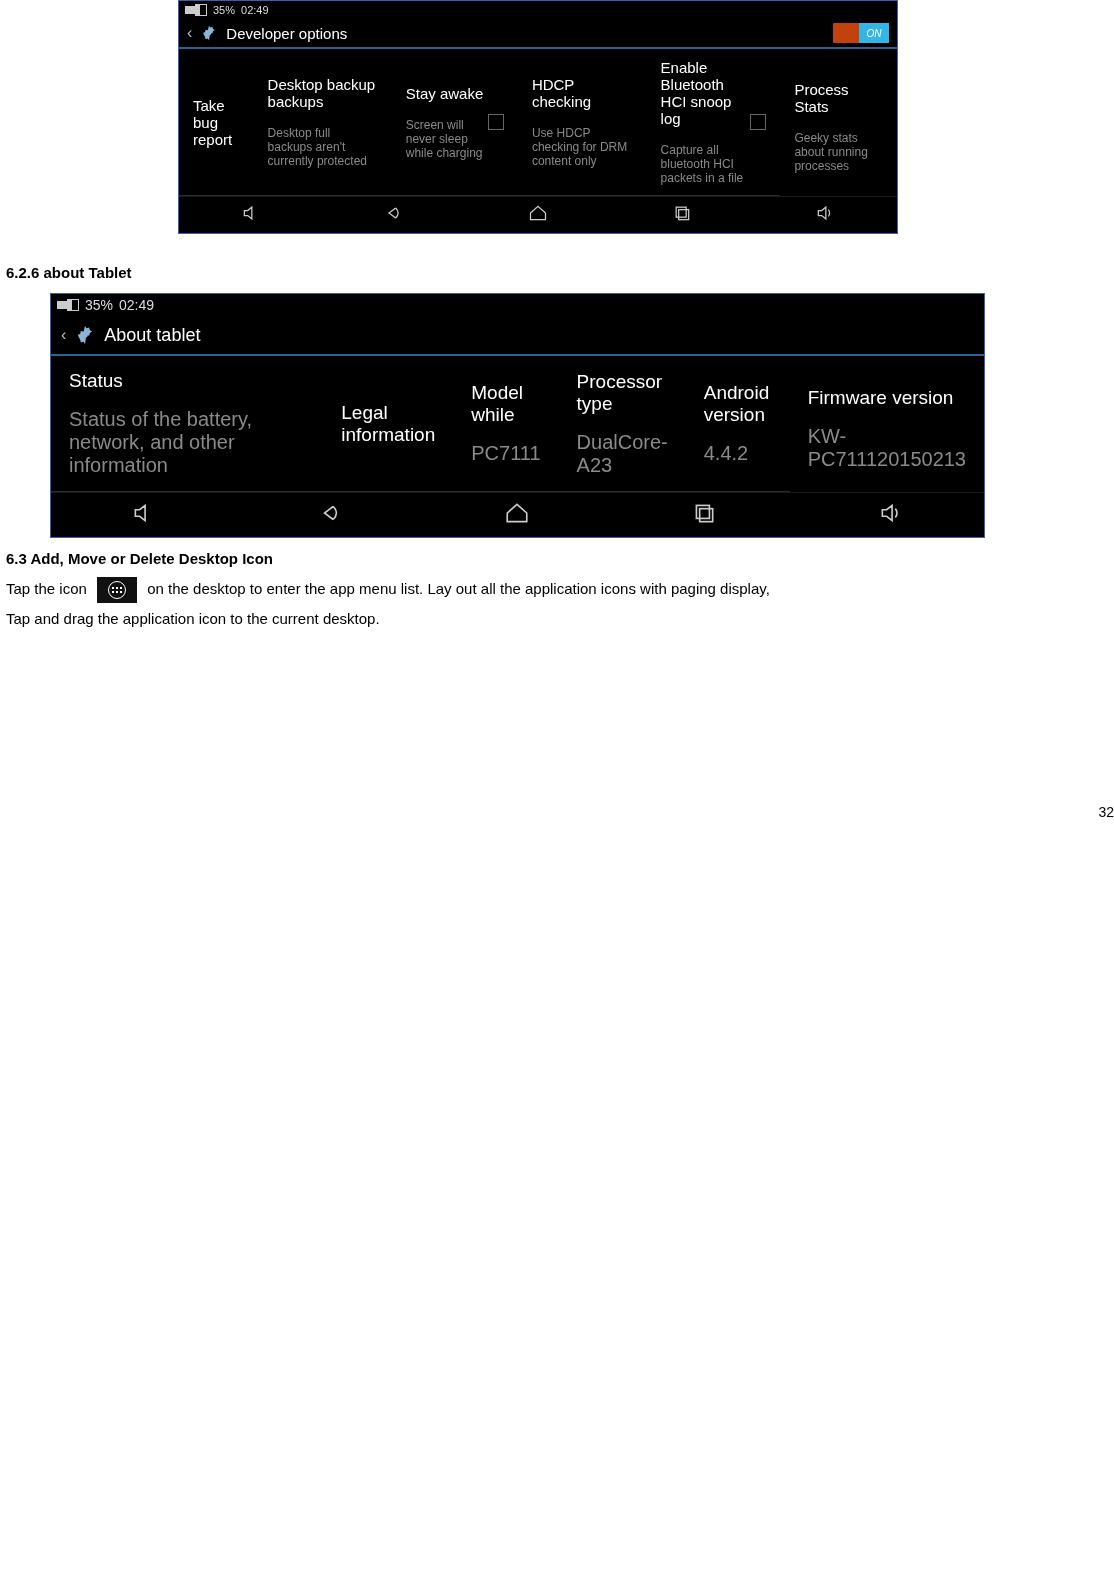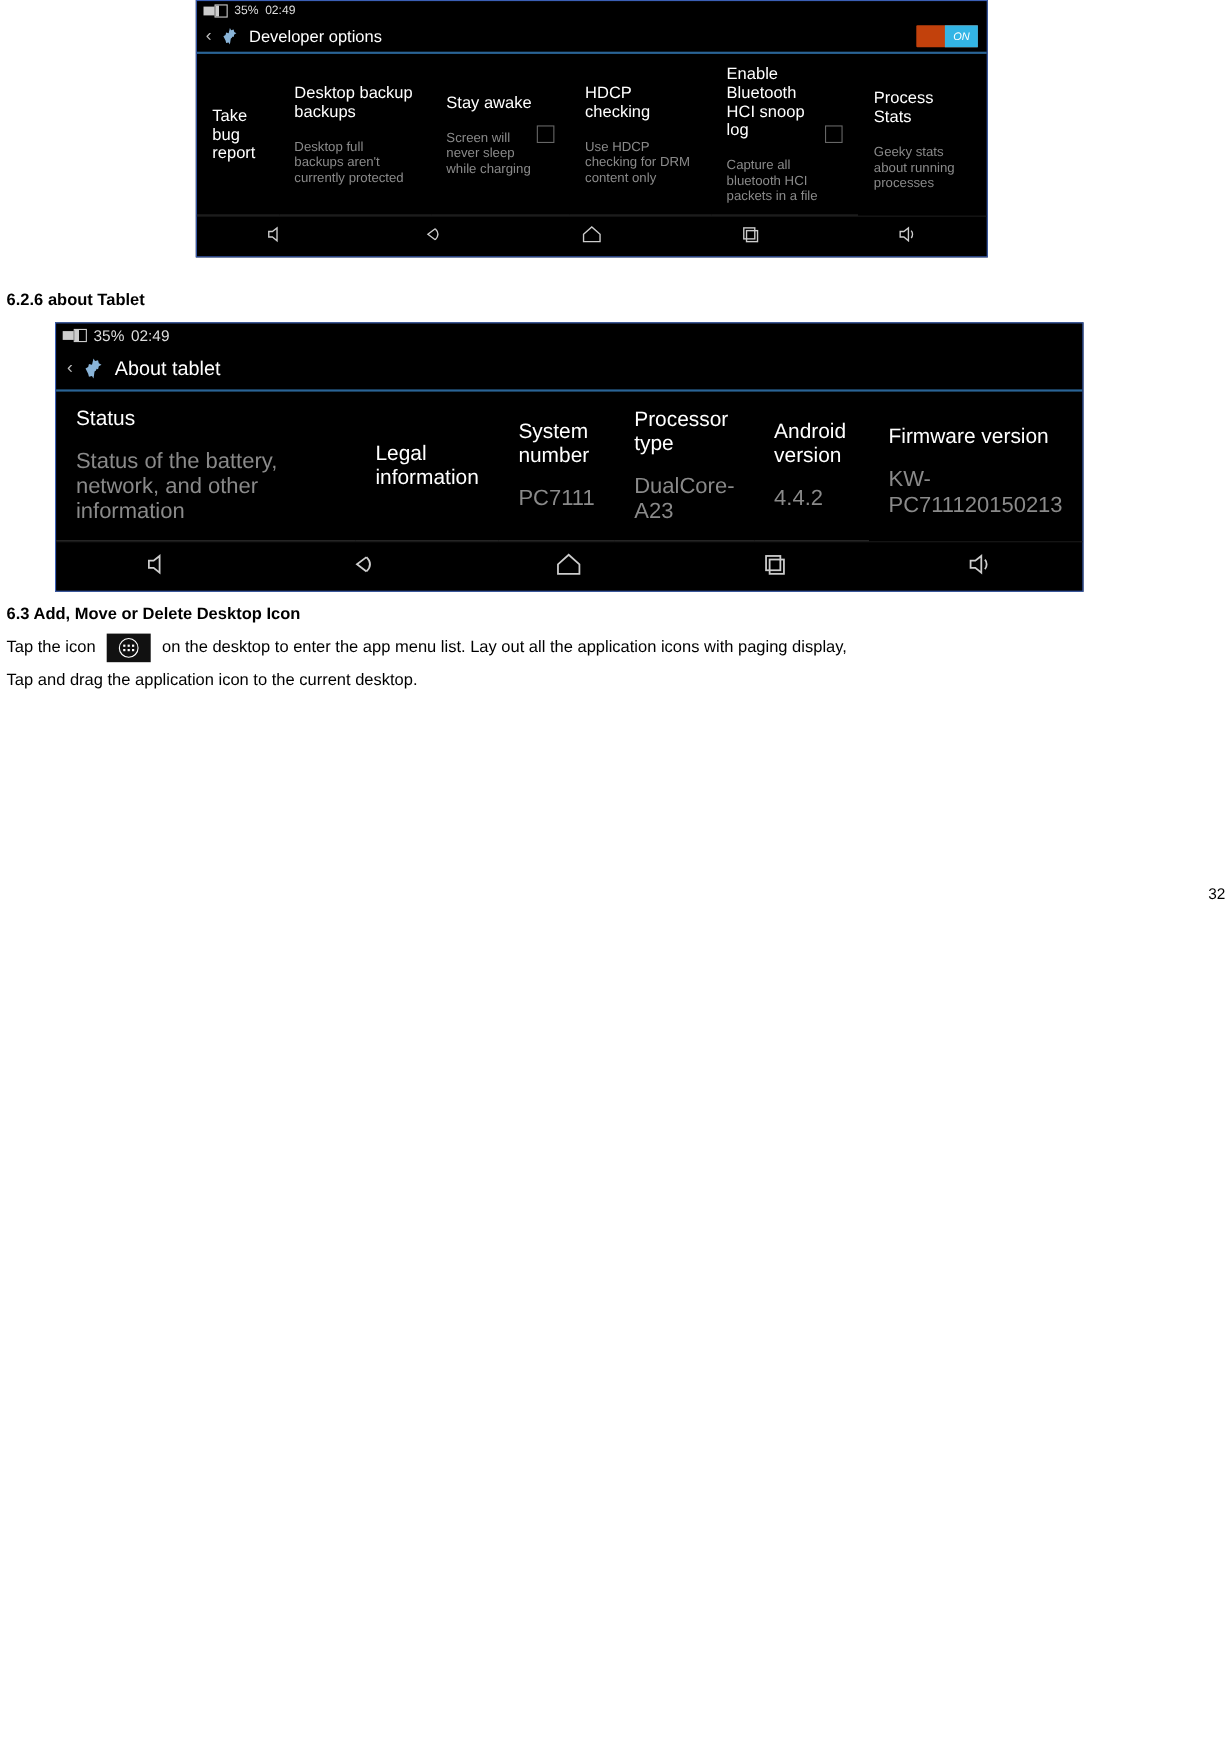--- a/index.html
+++ b/index.html
@@ -289,21 +289,21 @@
           <div class="sub">Status of the battery, network, and other information</div>
         </div>
       </div>
       <div class="item">
         <div class="item-text">
           <div class="title">Legal information</div>
         </div>
       </div>
       <div class="item">
         <div class="item-text">
-          <div class="title">System number</div>
+          <div class="title">Model while</div>
           <div class="sub">PC7111</div>
         </div>
       </div>
       <div class="item">
         <div class="item-text">
           <div class="title">Processor type</div>
           <div class="sub">DualCore-A23</div>
         </div>
       </div>
       <div class="item">

